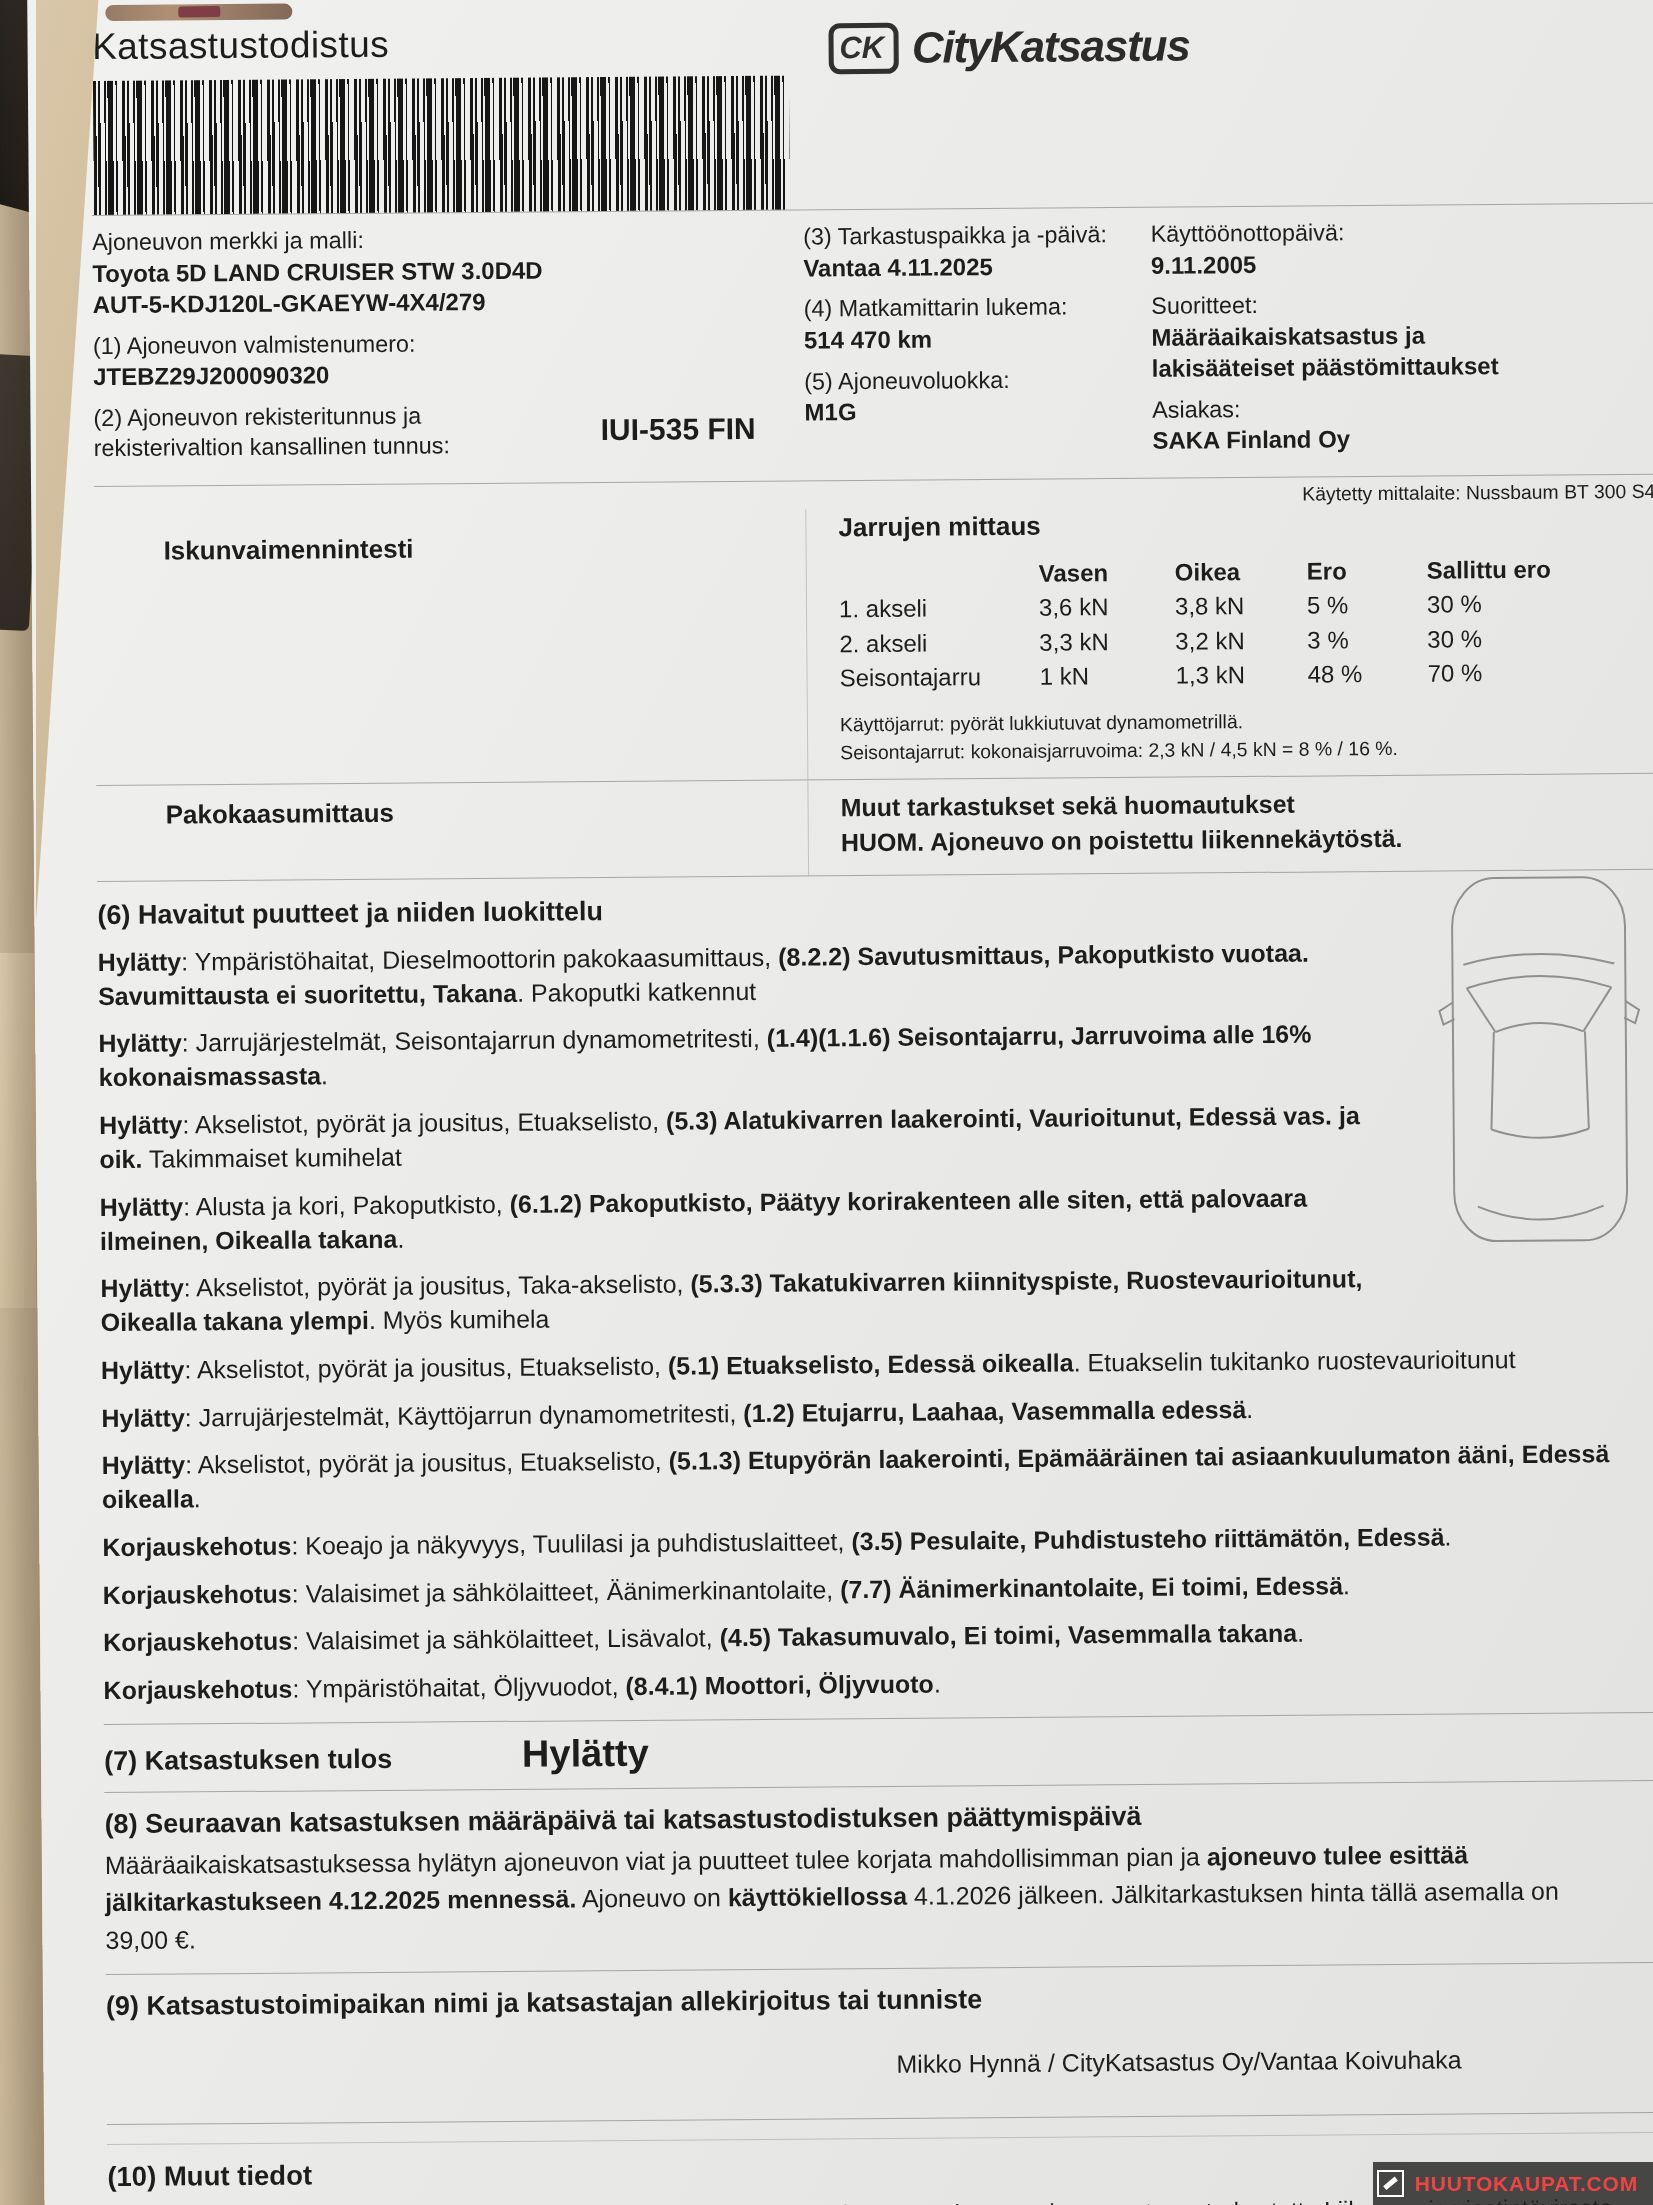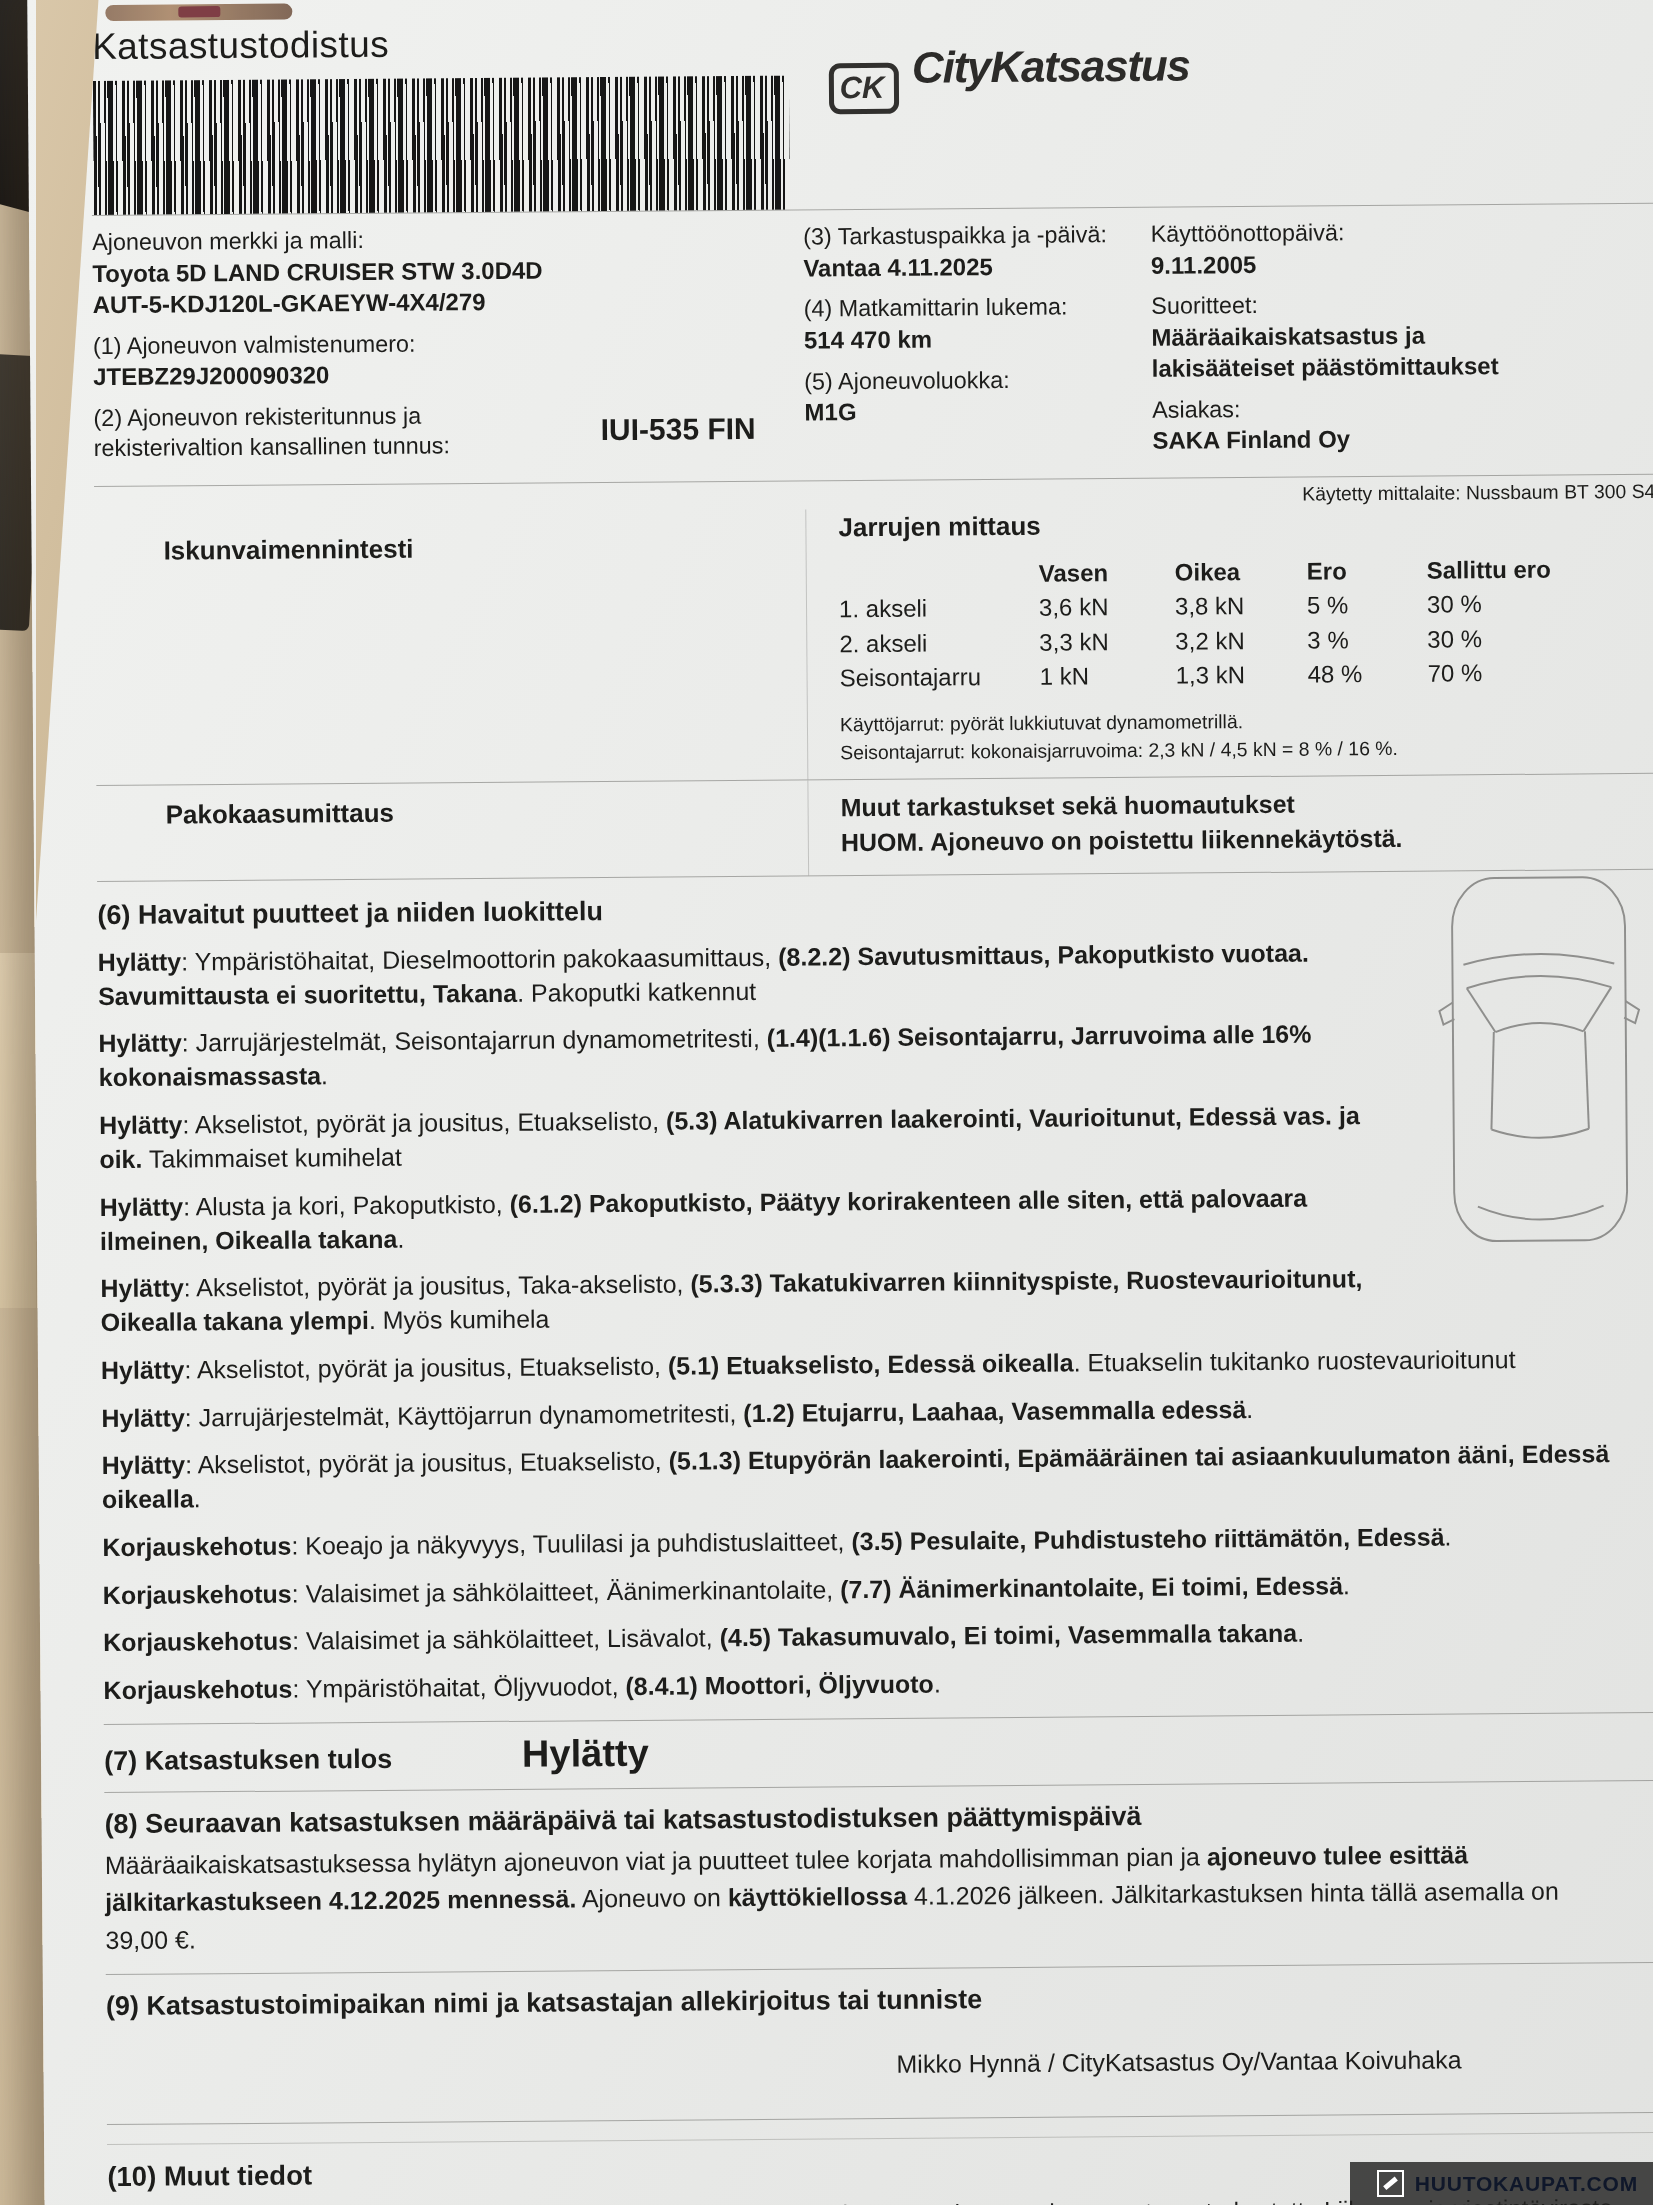--- a/index.html
+++ b/index.html
@@ -30,21 +30,21 @@
     background:#6c1f28; border-radius:3.2px; }
 
   .title { font-size:37px; font-weight:400; letter-spacing:0.4px; margin:0 0 13px 1.6px; }
   .barcode { width:696px; height:134px; margin-left:1.6px;
     background:repeating-linear-gradient(90deg,
       #161616 0 3.2px, transparent 3.2px 4.8px, #161616 4.8px 7.3px, transparent 7.3px 11.3px,
       #161616 11.3px 13px, transparent 13px 14.5px, #161616 14.5px 20px, transparent 20px 22.6px,
       #161616 22.6px 24px, transparent 24px 29px); }
   .logo { position:absolute; left:801px; top:50px; display:flex; align-items:center; gap:13px; }
   .logo-badge { font-style:italic; font-weight:700; font-size:31px; line-height:1;
-    border:5.7px solid #31302e; border-radius:11.3px; padding:4px 9.7px 5.7px 5.7px; color:#31302e;margin-top:40px; }
+    border:5.7px solid #31302e; border-radius:11.3px; padding:4px 9.7px 5.7px 5.7px; color:#31302e; }
   .logo-text { font-style:italic; font-weight:700; font-size:44px; color:#2c2b29; letter-spacing:-1.2px; }
 
   .rule { border:0; border-top:0.8px solid rgba(110,110,106,.55); margin:0; }
   .rule.dim { border-top-color:rgba(130,130,126,.4); }
 
   .info { display:grid; grid-template-columns:45% 22% 33%; font-size:23.4px; line-height:1.3;
     margin-top:11.3px; padding-bottom:11.3px; }
   .blk { margin-bottom:10.5px; }
   .lbl { font-weight:400; }
   .val { font-weight:700; font-size:24px; }
@@ -86,22 +86,22 @@
   .signature { font-size:25px; margin:34px 0 29px 50%; white-space:nowrap; }
 
   .double-rule { margin-top:4.8px; }
   .double-rule .rule + .rule { margin-top:19.4px; }
 
   .sec10 { padding:4.8px 0 0; }
   .sec10 h3 { font-size:27.5px; margin:11.3px 0 8px; font-weight:700; }
   .sec10 p { font-size:24px; line-height:1.55; margin:0; max-width:1534px; }
 
   .watermark { position:absolute; right:0; bottom:0; z-index:20;
-    background:rgba(35,35,34,.82); color:#0f172a; display:flex; align-items:center; gap:11.3px;
-    padding:8px 16px 8px 27px; font-size:21px; font-weight:700; letter-spacing:0.8px; }
+    background:rgba(35,35,34,.82); color:#ef4444; display:flex; align-items:center; gap:11.3px;
+    padding:8px 16px 8px 4px; font-size:21px; font-weight:700; letter-spacing:0.8px; }
   .wm-icon { width:22.6px; height:22.6px; border:2.4px solid #fff; position:relative; display:inline-block; }
   .wm-icon:after { content:""; position:absolute; left:4px; top:9px; width:14.5px; height:4.8px;
     background:#fff; transform:rotate(-40deg); }
 </style>
 </head>
 <body>
 
 <div class="corner-object"></div>
 <div class="side-object"></div>
 <div class="side-light"></div>

